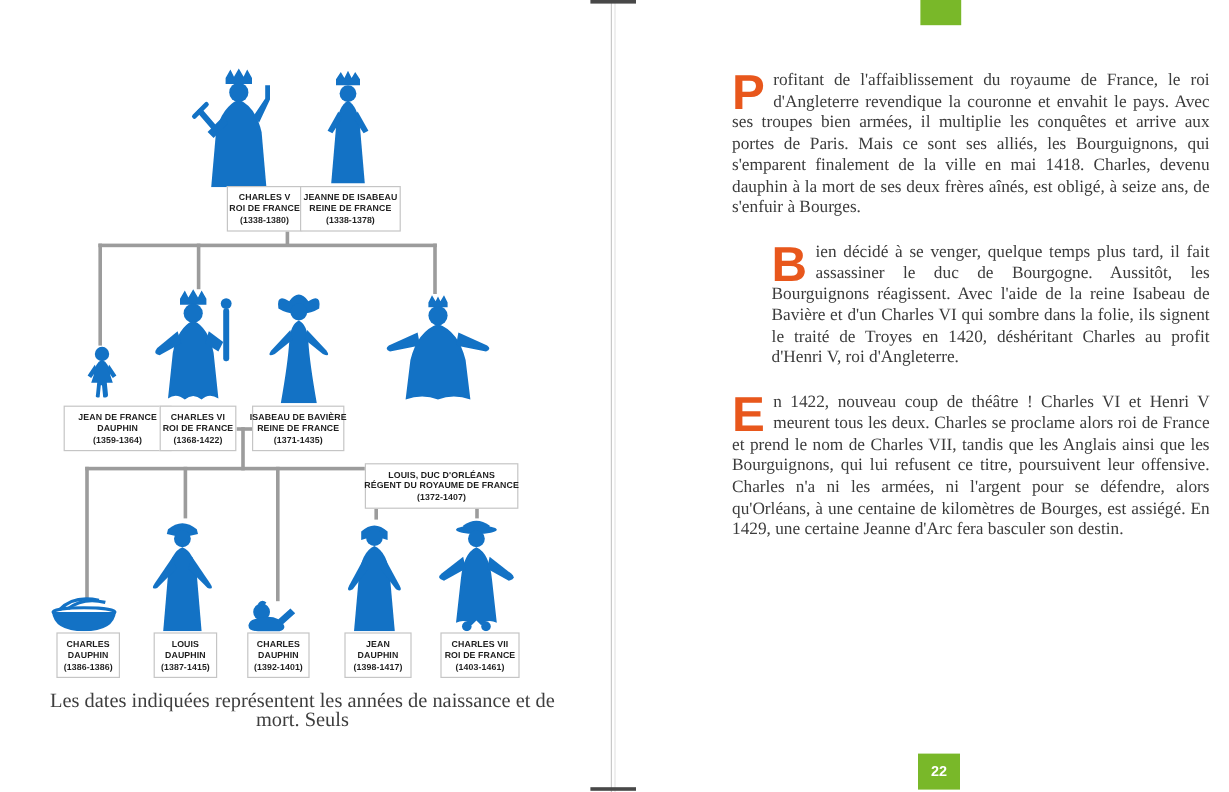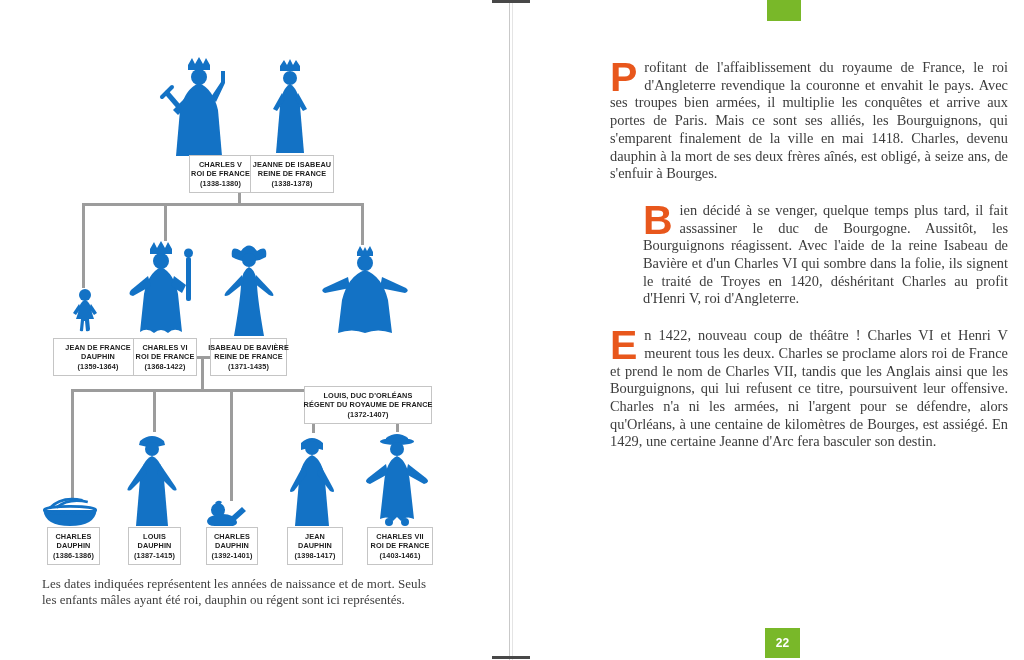--- a/index.html
+++ b/index.html
@@ -20,22 +20,22 @@
           border:1px solid #c5c5c5; display:flex; flex-direction:column;
           align-items:center; justify-content:center; text-align:center;
           font-family:"Liberation Sans", sans-serif; font-weight:700;
           font-size:7.3px; line-height:9.2px; color:#1d1d1d; letter-spacing:0.1px;
           white-space:nowrap; }
 
   
   .fig { position:absolute; fill:#1372c5; }
 
   
-  .caption { position:absolute; left:42px; top:576px; width:440px; 
-             font-size:13px; line-height:15.5px; color:#3e3e3e; }
+  .caption { position:absolute; left:32px; top:576px; width:440px; text-align:center;
+             font-size:17px; line-height:15.5px; color:#3e3e3e; }
 
   
   .textcol { position:absolute; left:610px; top:59px; width:398px; color:#3c3c3c;
              font-size:14.4px; line-height:17.7px; text-align:justify; }
   .textcol p { margin:0 0 19px 0; }
   .textcol p.indent { margin-left:33px; }
   .dropcap { float:left; font-family:"Liberation Sans", sans-serif; font-weight:700;
              font-size:41px; line-height:31px; color:#e8571c; margin:3px 7px 0 0; }
 
   
@@ -204,21 +204,20 @@
       <div>(1398-1417)</div>
     </div>
     <div class="nbox" style="left:367px;top:527px;width:66px;">
       <div>CHARLES VII</div>
       <div>ROI DE FRANCE</div>
       <div>(1403-1461)</div>
     </div>
 
     <div class="caption">
       <div>Les dates indiquées représentent les années de naissance et de mort. Seuls</div>
-      <div>les enfants mâles ayant été roi, dauphin ou régent sont ici représentés.</div>
     </div>
   </div>
 
   <div>
     <div class="gv1"></div>
     <div class="gv2"></div>
     <div class="tick top"></div>
     <div class="tick bottom"></div>
   </div>
 

